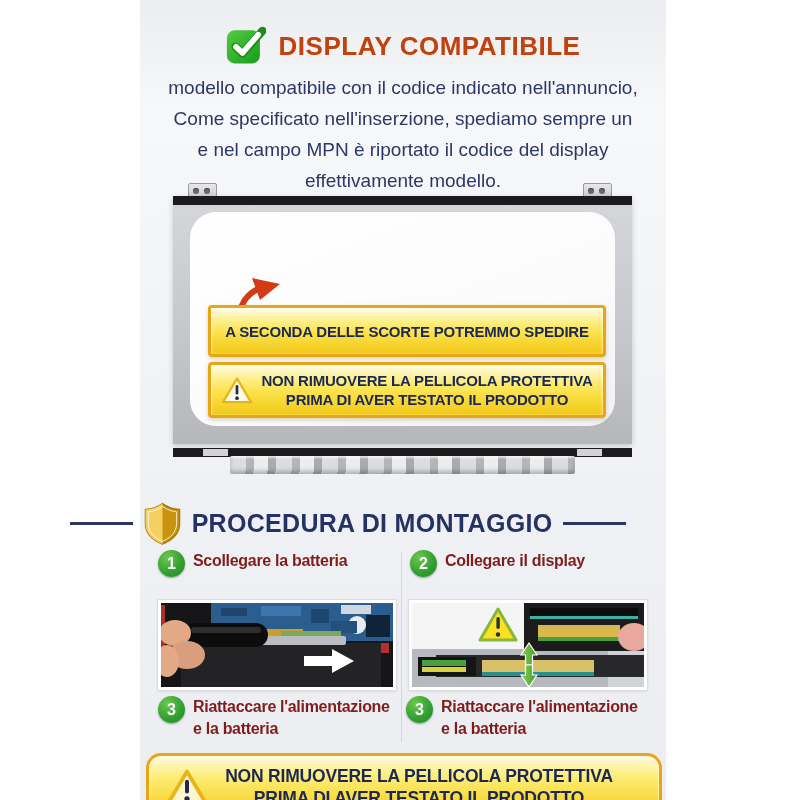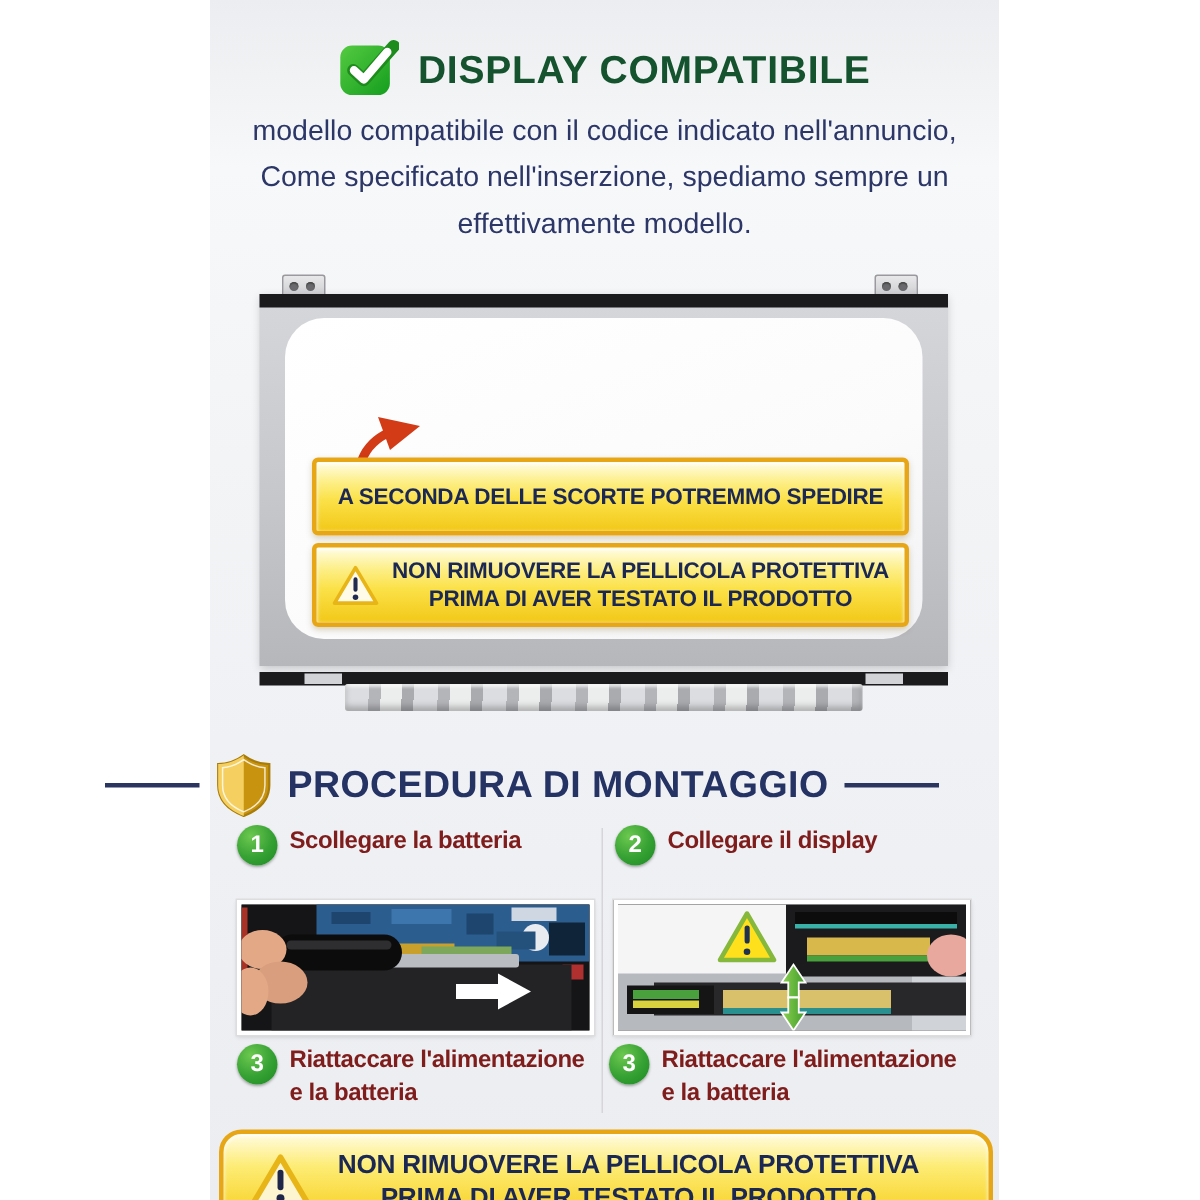--- a/index.html
+++ b/index.html
@@ -5,21 +5,21 @@
   html,body{margin:0;padding:0;background:#ffffff;}
   #page{position:relative;width:800px;height:800px;overflow:hidden;background:#ffffff;
         font-family:"Liberation Sans",sans-serif;}
   
   .column-bg{position:absolute;left:140px;top:0;width:526px;height:800px;
     background:linear-gradient(180deg,#ebedf0 0%,#f7f8f9 14%,#f3f4f6 38%,#f0f1f4 62%,#ebedf0 100%);}
   
   .header-row{position:absolute;left:140px;top:26px;width:526px;display:flex;
     align-items:center;justify-content:center;gap:13px;}
   .check-icon{width:40px;height:40px;flex:0 0 40px;}
-  .page-title{font-size:26px;font-weight:bold;color:#14532d;letter-spacing:.5px;}
+  .page-title{font-size:26px;font-weight:bold;color:#c2410c;letter-spacing:.5px;}
   .intro{position:absolute;left:140px;top:72px;width:526px;text-align:center;
     color:#2c3768;font-size:19px;line-height:31px;font-weight:400;}
   
   .panel{position:absolute;left:173px;top:183px;width:459px;height:295px;}
   .bracket{position:absolute;top:0;width:27px;height:19px;background:linear-gradient(180deg,#e8e8ea,#c2c3c7);
     border:1px solid #9a9a9e;border-radius:2px;}
   .bracket .hole{position:absolute;top:4px;width:6px;height:6px;border-radius:50%;
     background:#6a6a6e;box-shadow:inset 0 1px 1px #444;}
   .bracket .hole.h1{left:4px}.bracket .hole.h2{left:15px}
   .panel-frame{position:absolute;left:0;top:13px;width:459px;height:248px;
@@ -90,20 +90,21 @@
       </defs>
       <path d="M11,22 L19,29.5 L42,3.5" fill="none" stroke="#1e8c1c" stroke-width="9.5" stroke-linecap="round" stroke-linejoin="round"></path>
       <path d="M11.5,22 L19,29 L37,8" fill="none" stroke="#ffffff" stroke-width="6.5" stroke-linecap="round" stroke-linejoin="round"></path>
     </svg>
     <div class="page-title">DISPLAY COMPATIBILE</div>
   </div>
 
   <div class="intro">
     <div>modello compatibile con il codice indicato nell'annuncio,</div>
     <div>Come specificato nell'inserzione, spediamo sempre un</div>
+    <div>e nel campo MPN è riportato il codice del display</div>
     <div>effettivamente modello.</div>
   </div>
 
   <div class="panel">
     <div class="bracket" style="left:15px;">
       <span class="hole h1"></span>
         <span class="hole h2"></span>
     </div>
     <div class="bracket" style="left:410px;">
       <span class="hole h1"></span>

